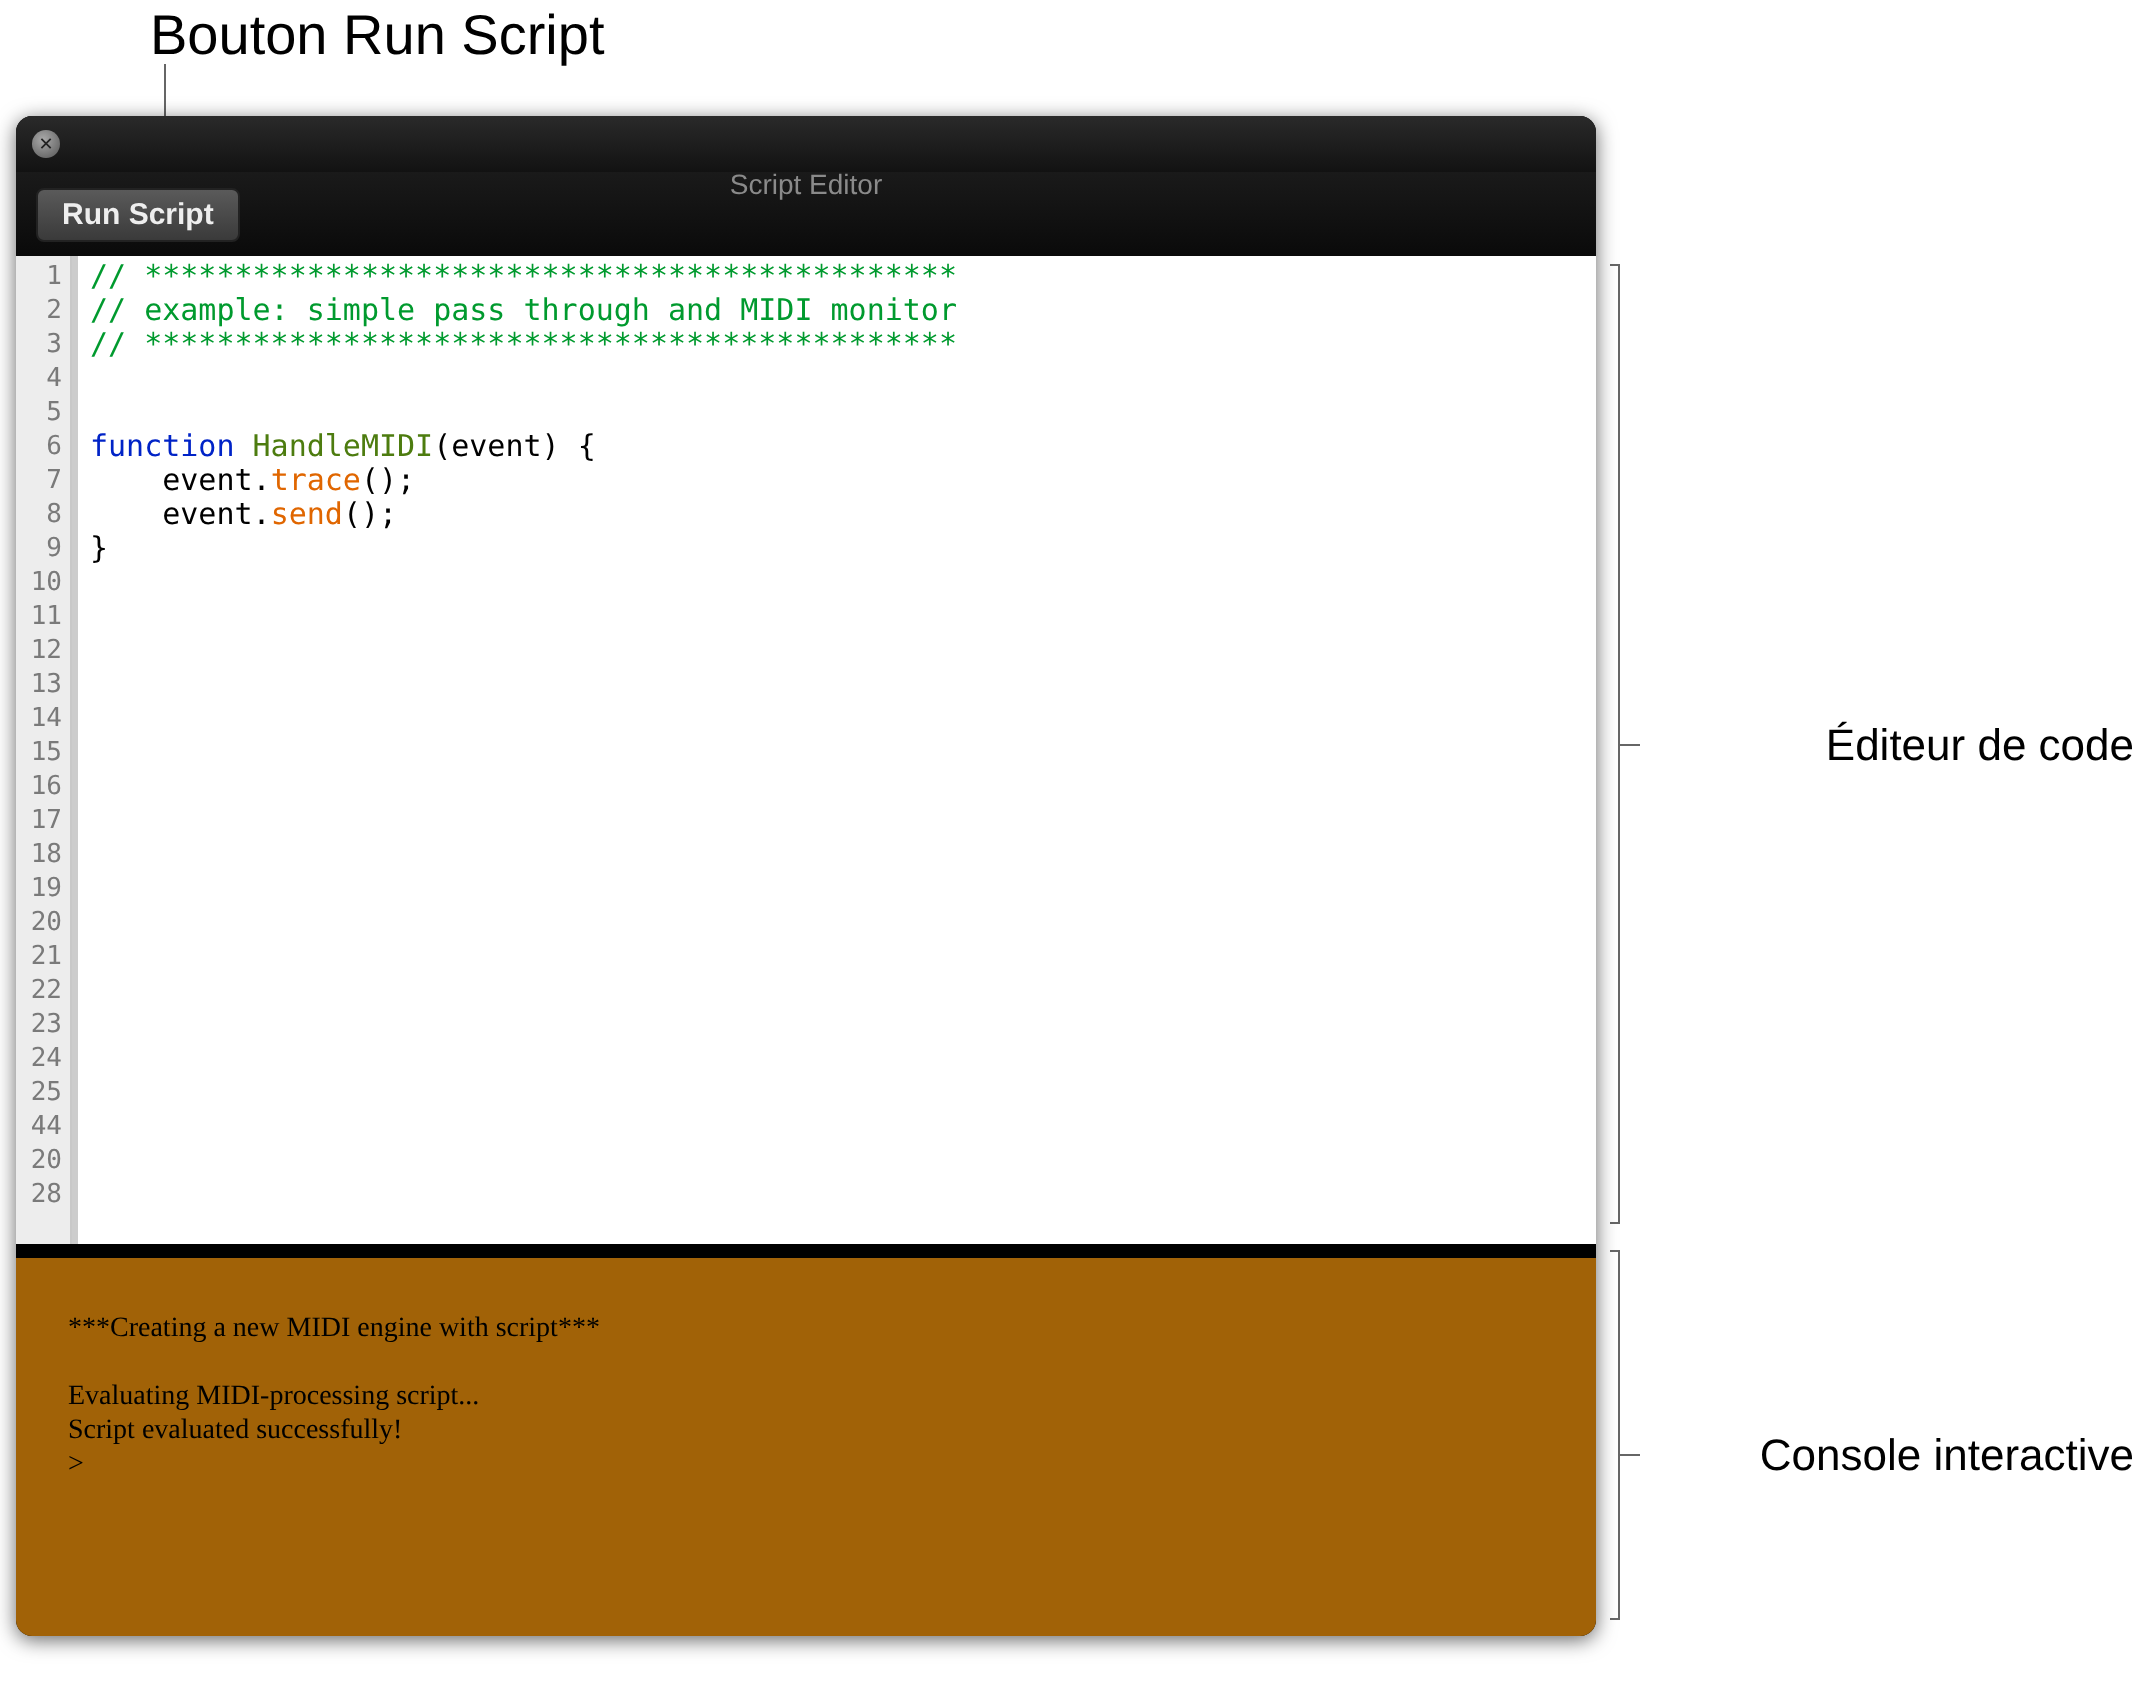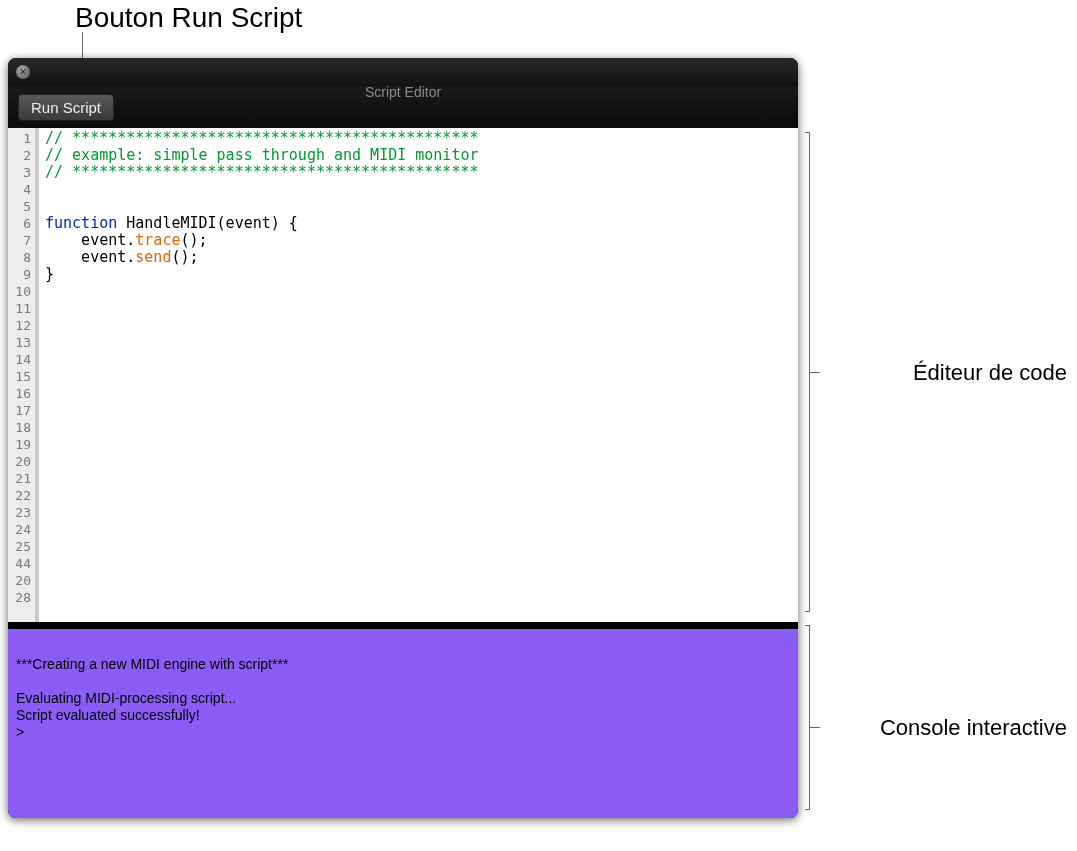--- a/index.html
+++ b/index.html
@@ -95,20 +95,21 @@
     font-weight:300;
     pointer-events:none;
     margin-top:40px;
   }
   .toolbar {
     height: 42px;
     background: linear-gradient(#1a1a1a,#0a0a0a);
     display:flex;
     align-items:center;
     padding-left:10px;
+    font-weight:bold;
   }
   .run-btn {
     padding: 4px 12px;
     background: linear-gradient(#5a5a5a,#3a3a3a);
     color:#eee;
     font-size:15px;
     border-radius:4px;
     border:1px solid #222;
     cursor:pointer;
   }
@@ -137,33 +138,33 @@
     padding:2px 6px;
     line-height:17px;
     white-space:pre;
     color:#000;
     position:relative;
     border-left:3px solid #ccc;
   }
   .code-line { height:17px; }
   .tok-comment { color:#009a2e; }
   .tok-keyword { color:#0023c7; }
-  .tok-func    { color:#000000; }
+  .tok-func    { color:#4d7c0f; }
   .tok-method  { color:#e06600; }
   .divider {
     height:6px; background:#000;
   }
   .console-pane {
     height: 190px;
-    background:#8b5cf6;
+    background:#a16207;
     color:#000;
-    font-family: Liberation Sans, sans-serif;
+    font-family: Liberation Serif, serif;
     font-size:14px;
     line-height:17px;
-    padding:10px 8px;
+    padding:10px 26px;
     white-space:pre;
     border-top:1px solid #000;
   }
 </style>
 </head>
 <body>
 
 <div class="callout-top">Bouton Run Script</div>
 <div class="callout-top-line"></div>
 

